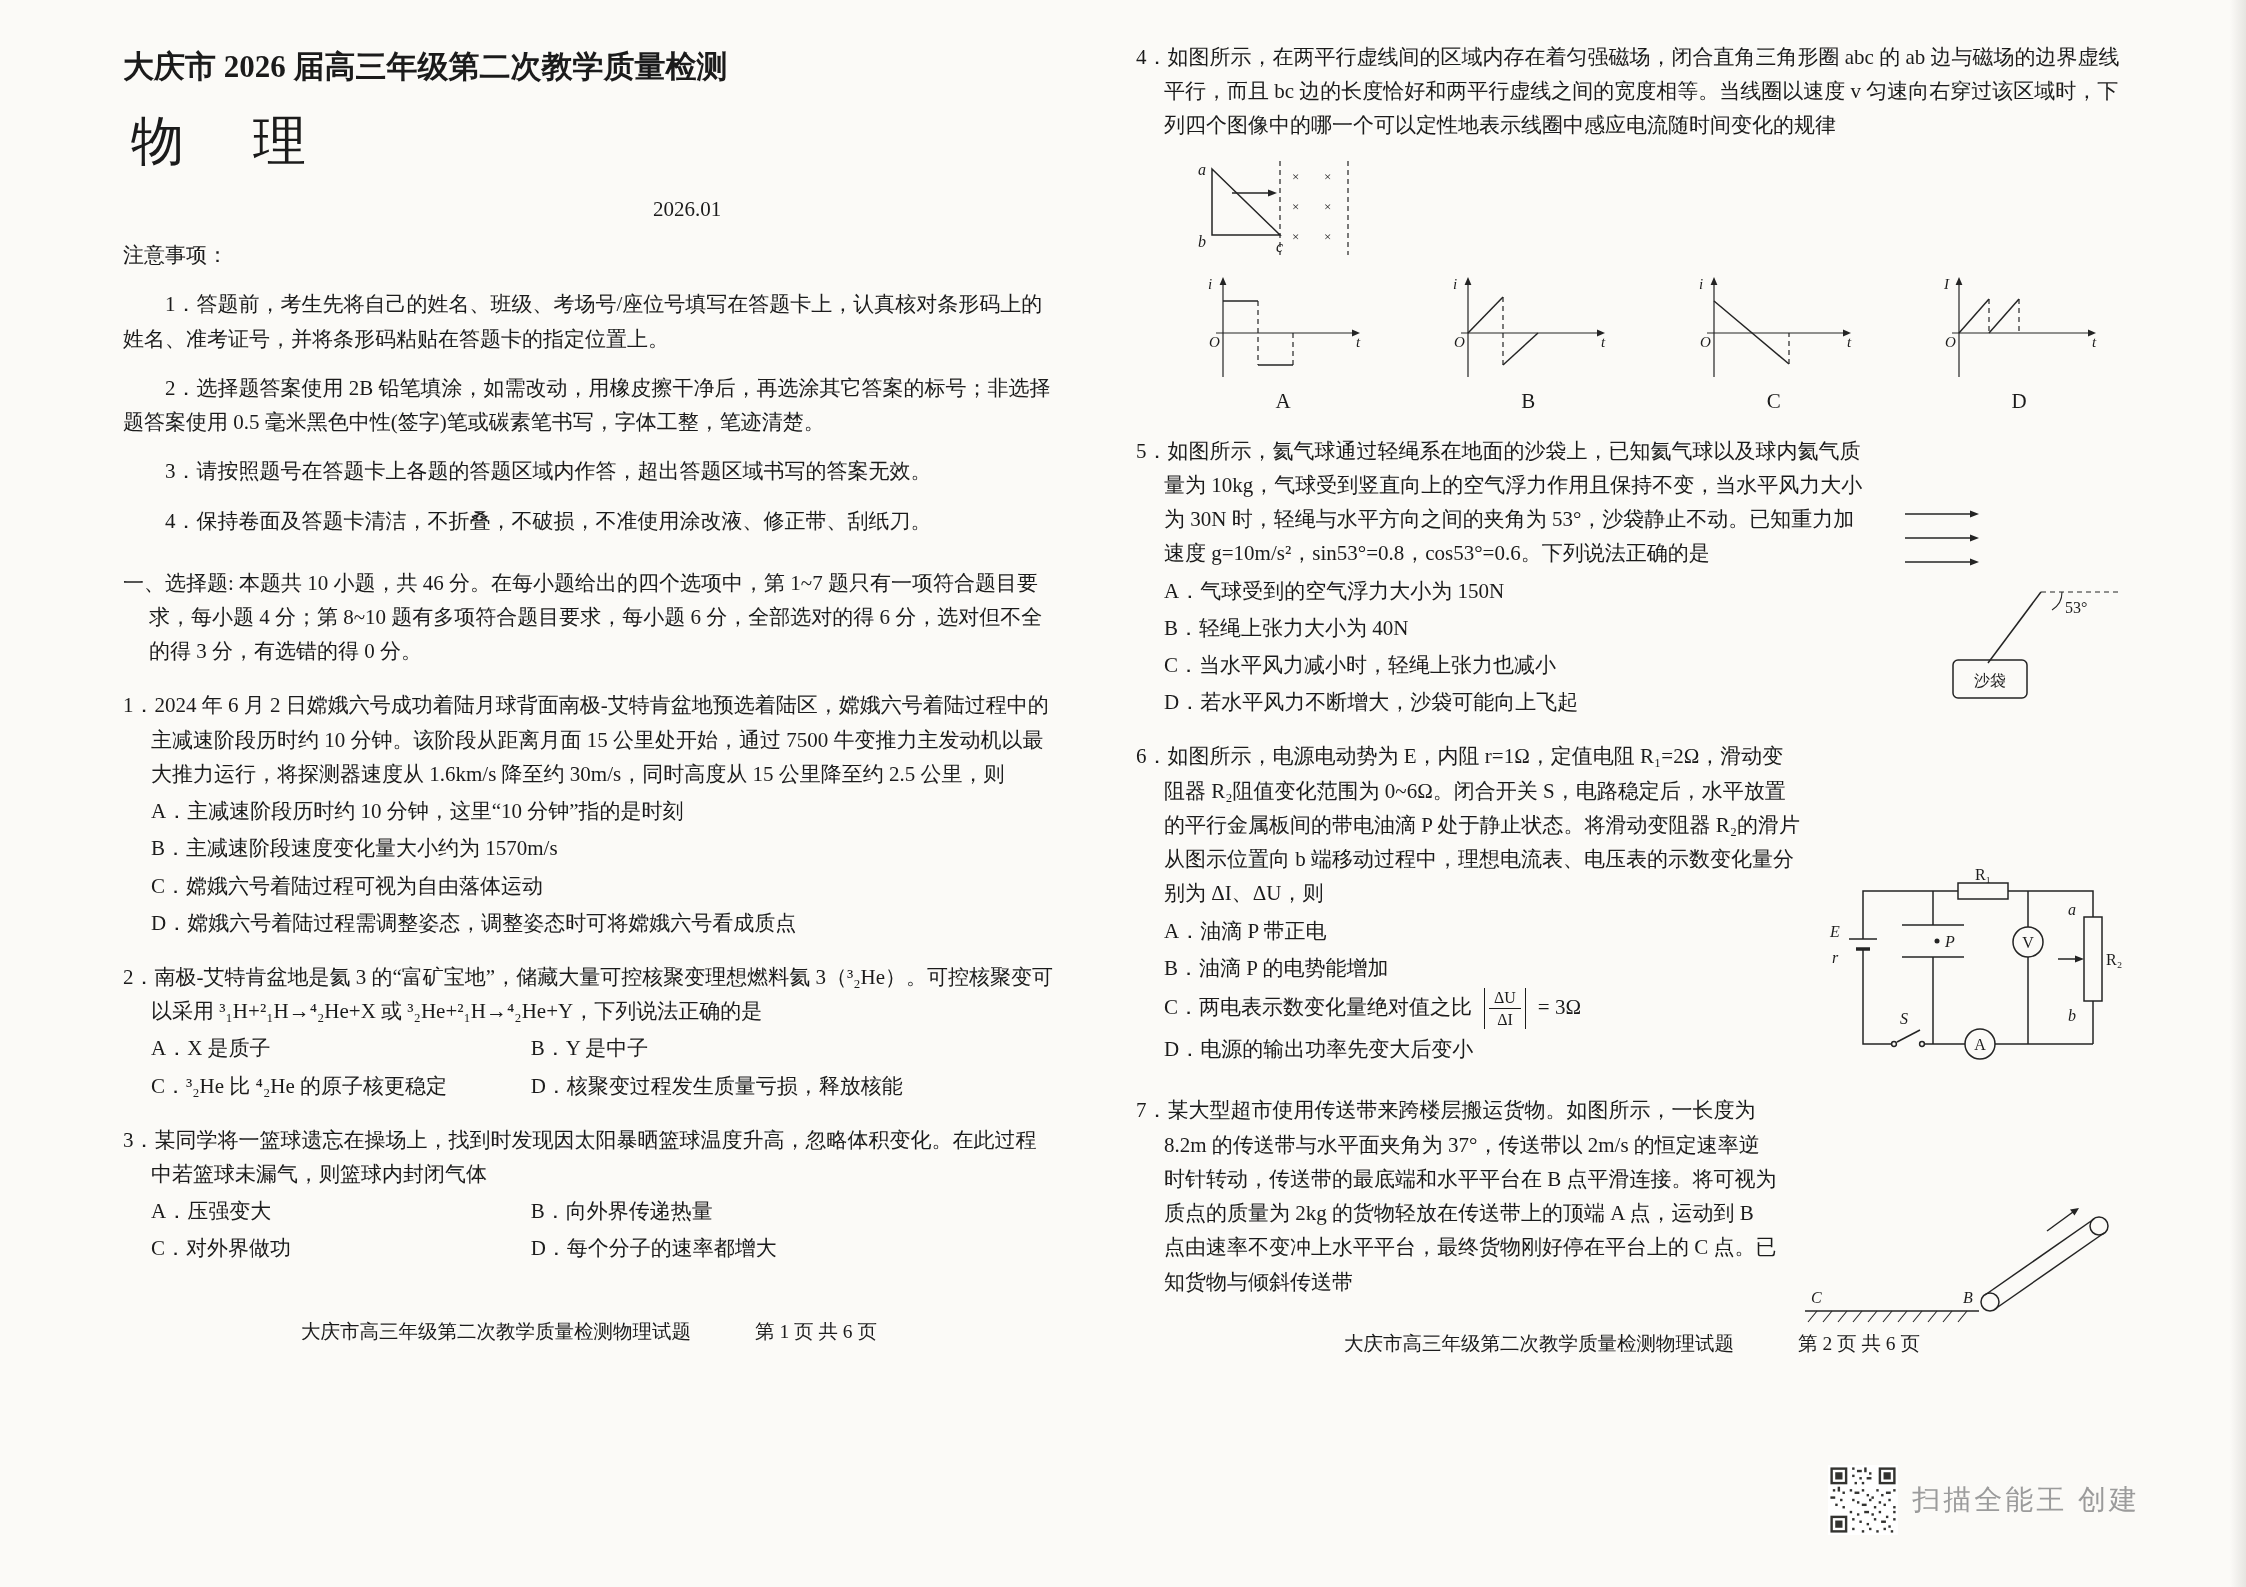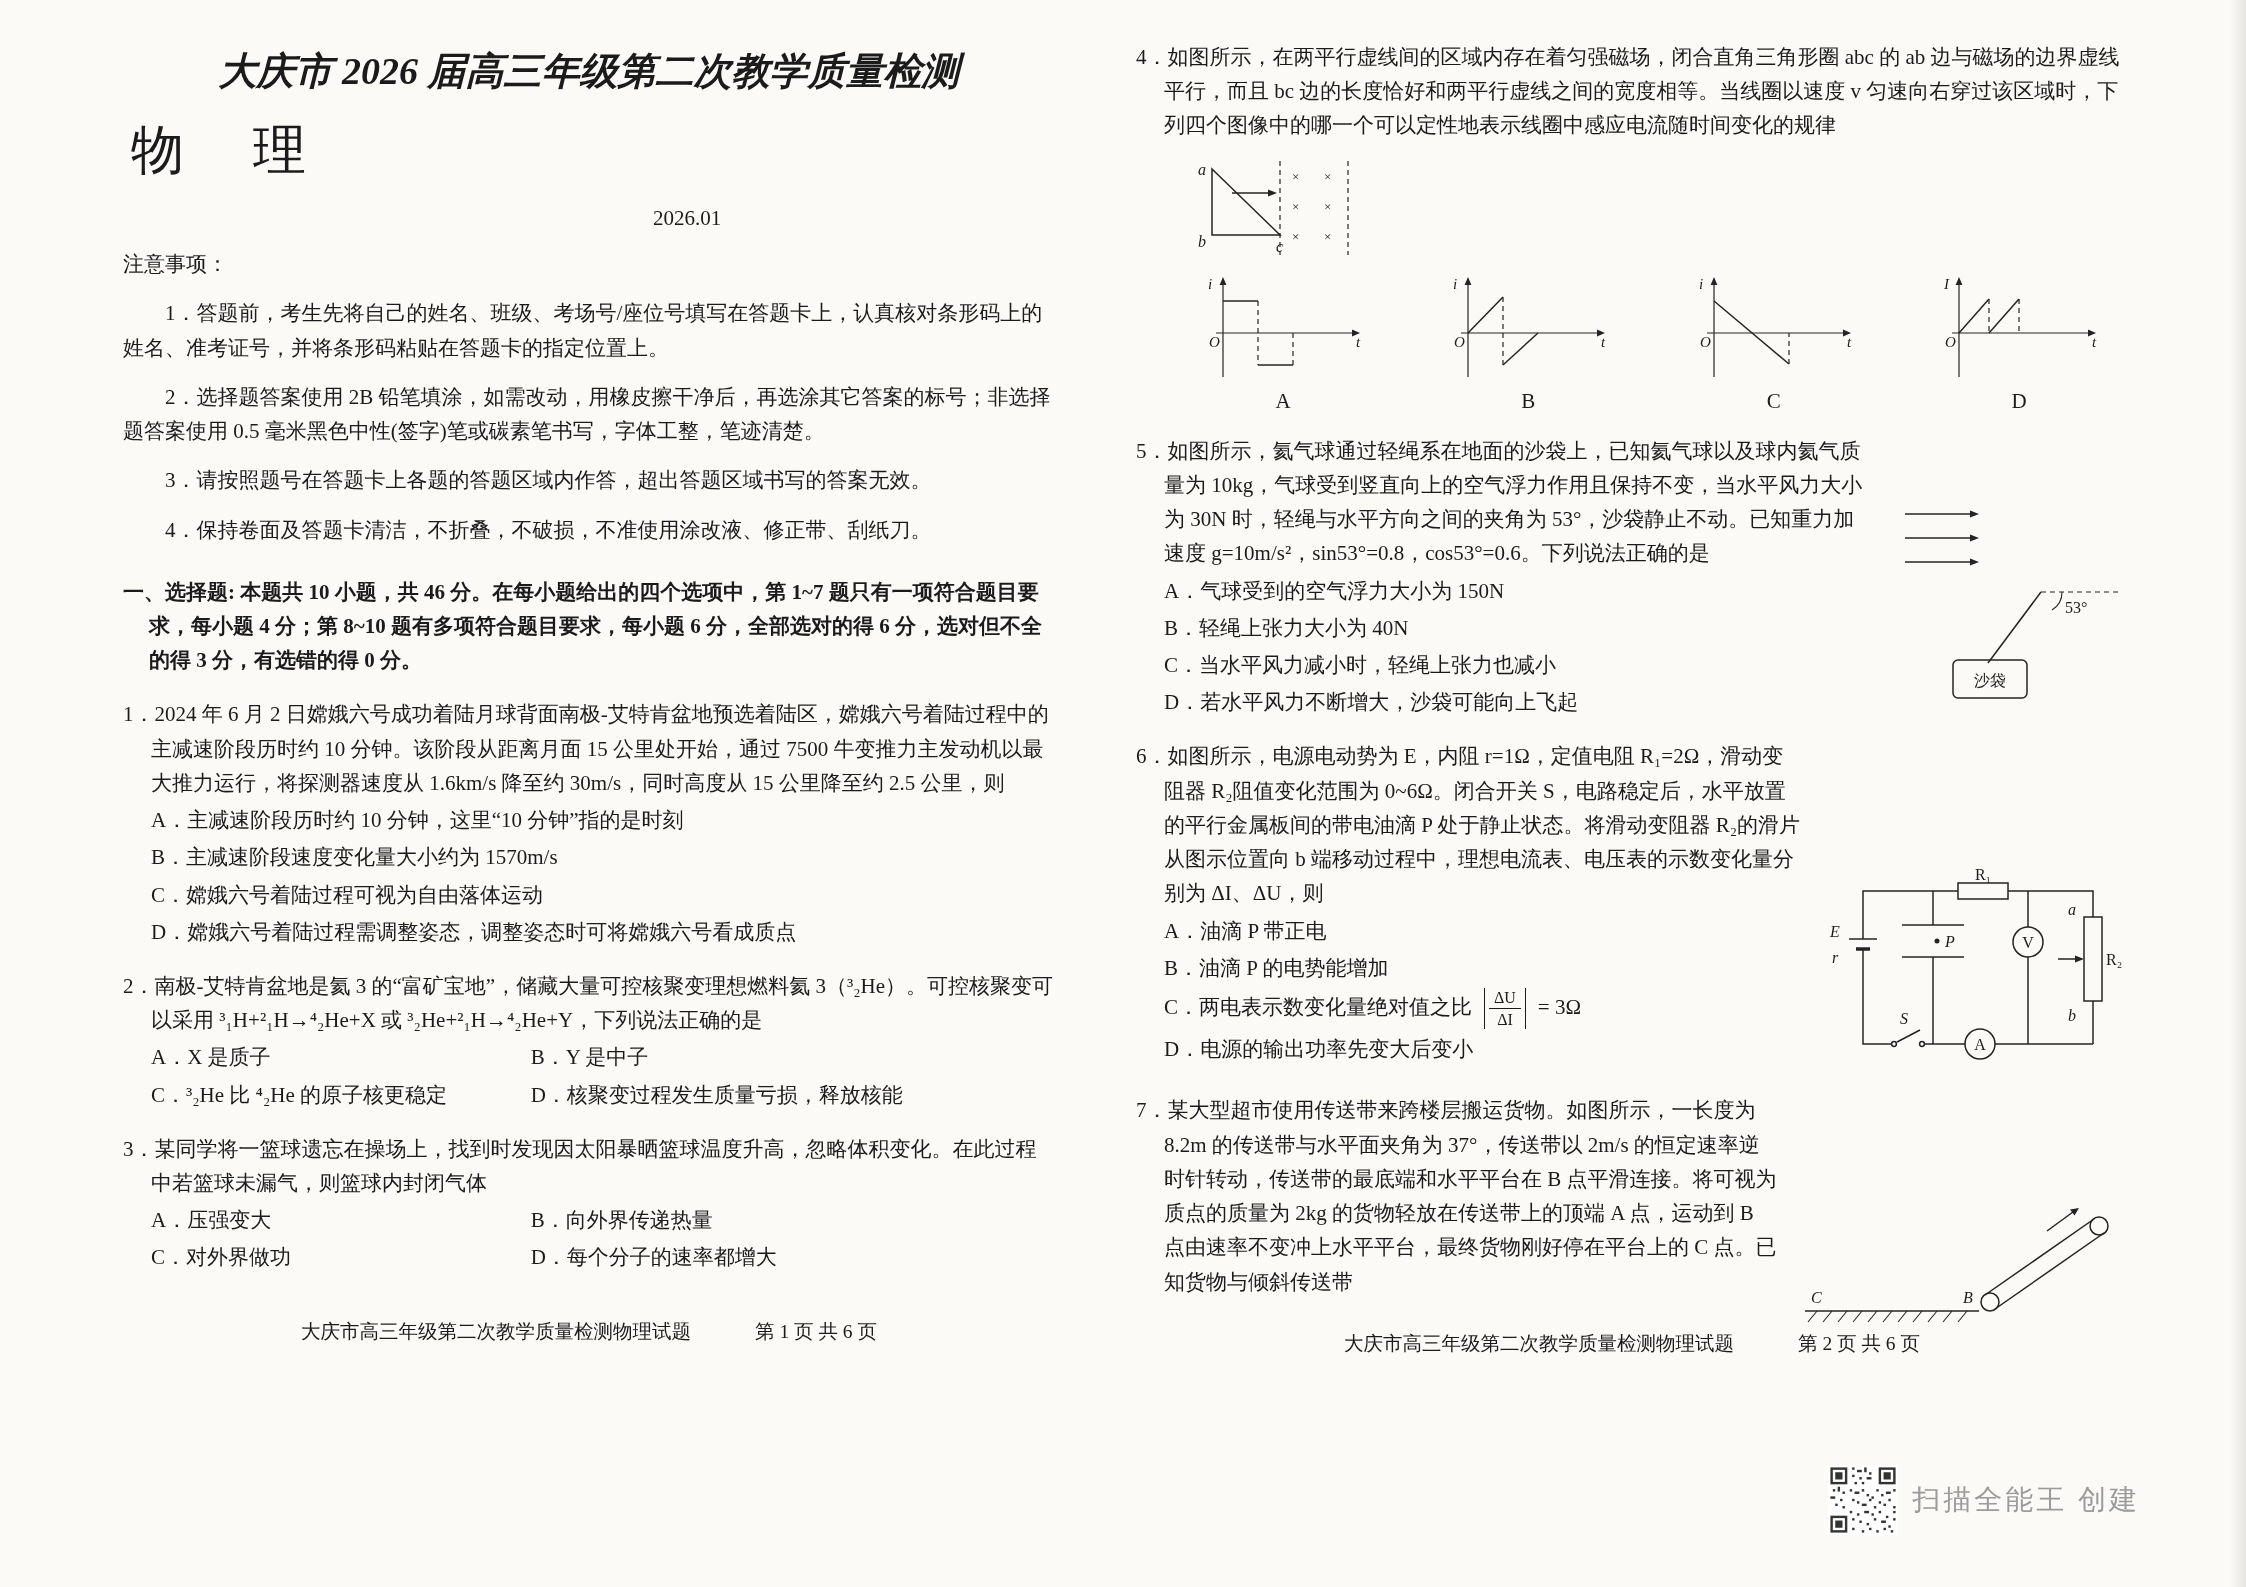--- a/index.html
+++ b/index.html
@@ -6,26 +6,26 @@
   body{
     width:2246px;height:1587px;position:relative;overflow:hidden;
     background:#fbfaf7;color:#1b1b1b;
     font-family:"Liberation Serif","DejaVu Serif",serif;
   }
   .page{position:absolute;top:0;height:1400px;}
   .page-1{left:123px;width:932px;}
   .page-2{left:1136px;width:992px;padding-top:40px;}
   p{margin:0;}
   .para{font-size:21px;line-height:1.63;}
-  .title{margin:46px 0 0 0;text-align:center;font-size:38px;font-weight:700;font-style:italic;}
+  .title{margin:46px 0 0 0;font-size:31px;font-weight:700;}
   .subject{margin-top:18px;text-align:left;font-size:53px;font-weight:400;letter-spacing:8px;text-indent:8px;}
   .date{margin-top:14px;margin-left:530px;}
   .notice-heading{margin-top:12px;}
   .notice{text-indent:2em;margin-top:15px;}
-  .section-header{margin-top:28px;font-weight:700;padding-left:26px;text-indent:-26px;}
+  .section-header{margin-top:28px;font-weight:400;padding-left:26px;text-indent:-26px;}
   .question{margin-top:20px;overflow:hidden;}
   .q-first{margin-top:0;}
   .stem{padding-left:28px;text-indent:-28px;}
   .option{padding-left:28px;margin-top:3px;}
   .opt-row{display:flex;padding-left:28px;margin-top:3px;}
   .opt-row .opt-l{width:42%;}
   .footer{position:absolute;top:1318px;left:0;width:100%;display:flex;justify-content:center;gap:64px;font-size:19.5px;}
   .page-2 .footer{top:1330px;}
   
   svg text{font-family:"Liberation Serif","DejaVu Serif",serif;font-size:16px;fill:#1d1d1d;}

